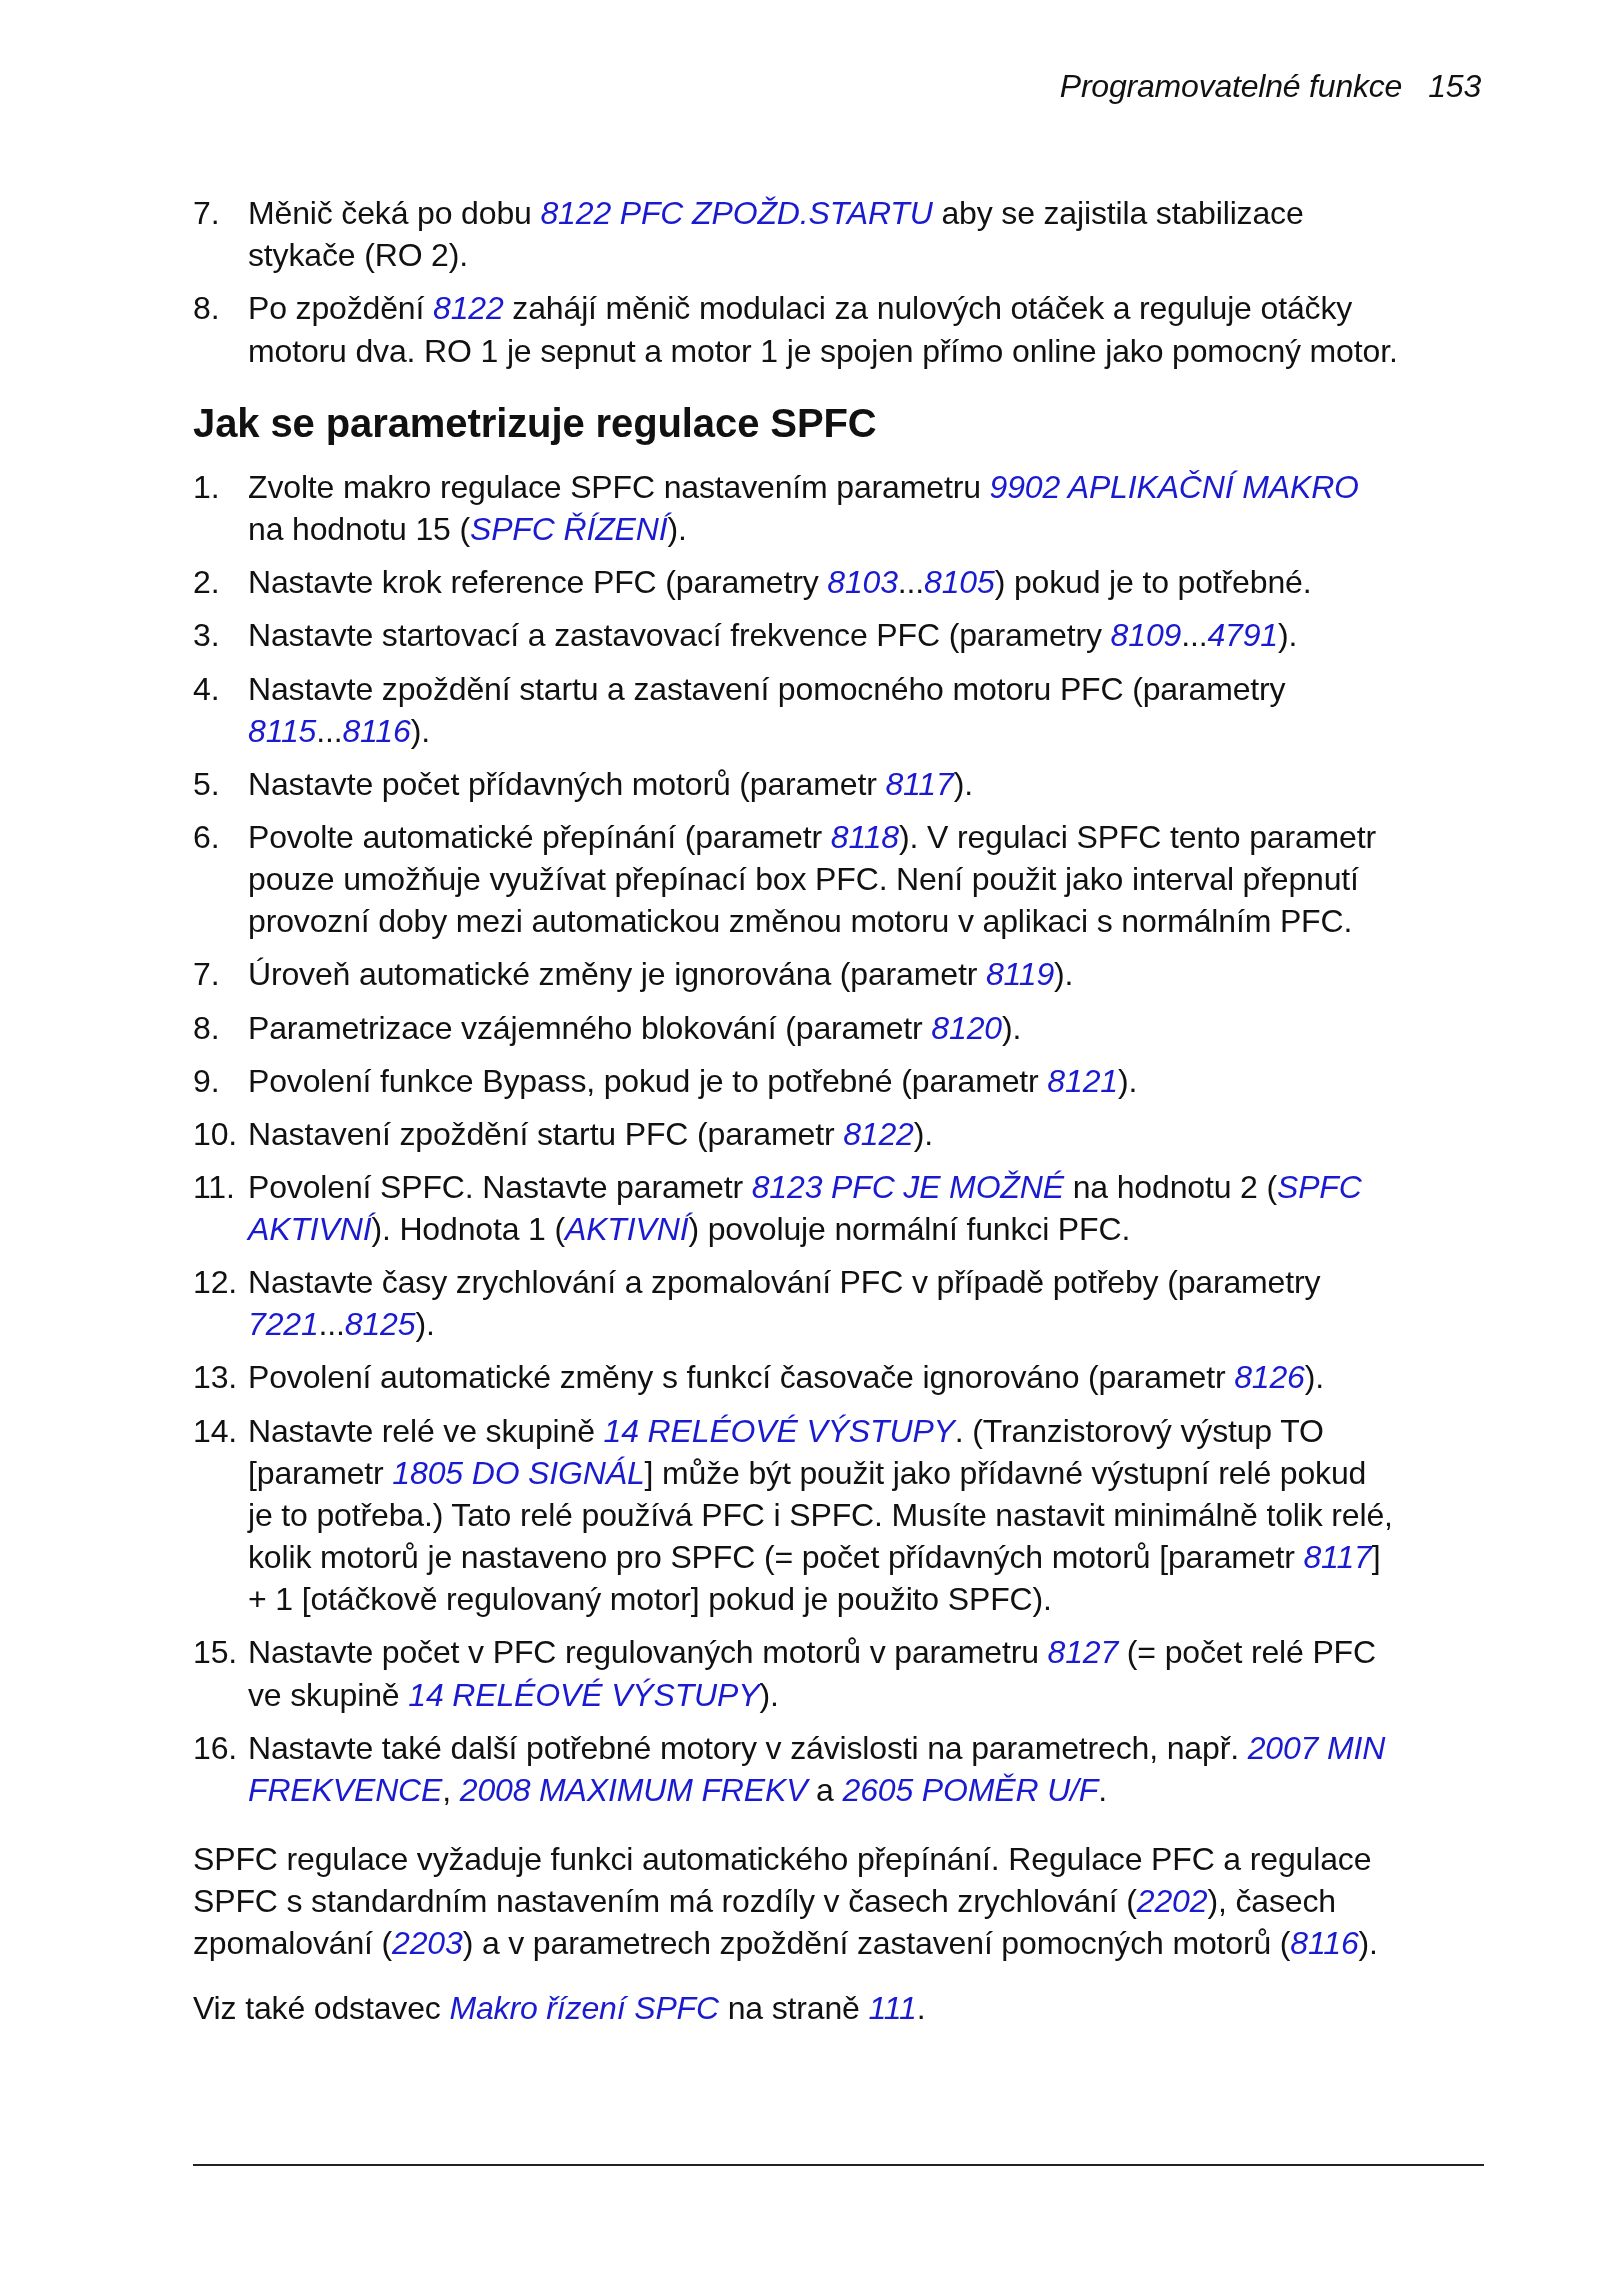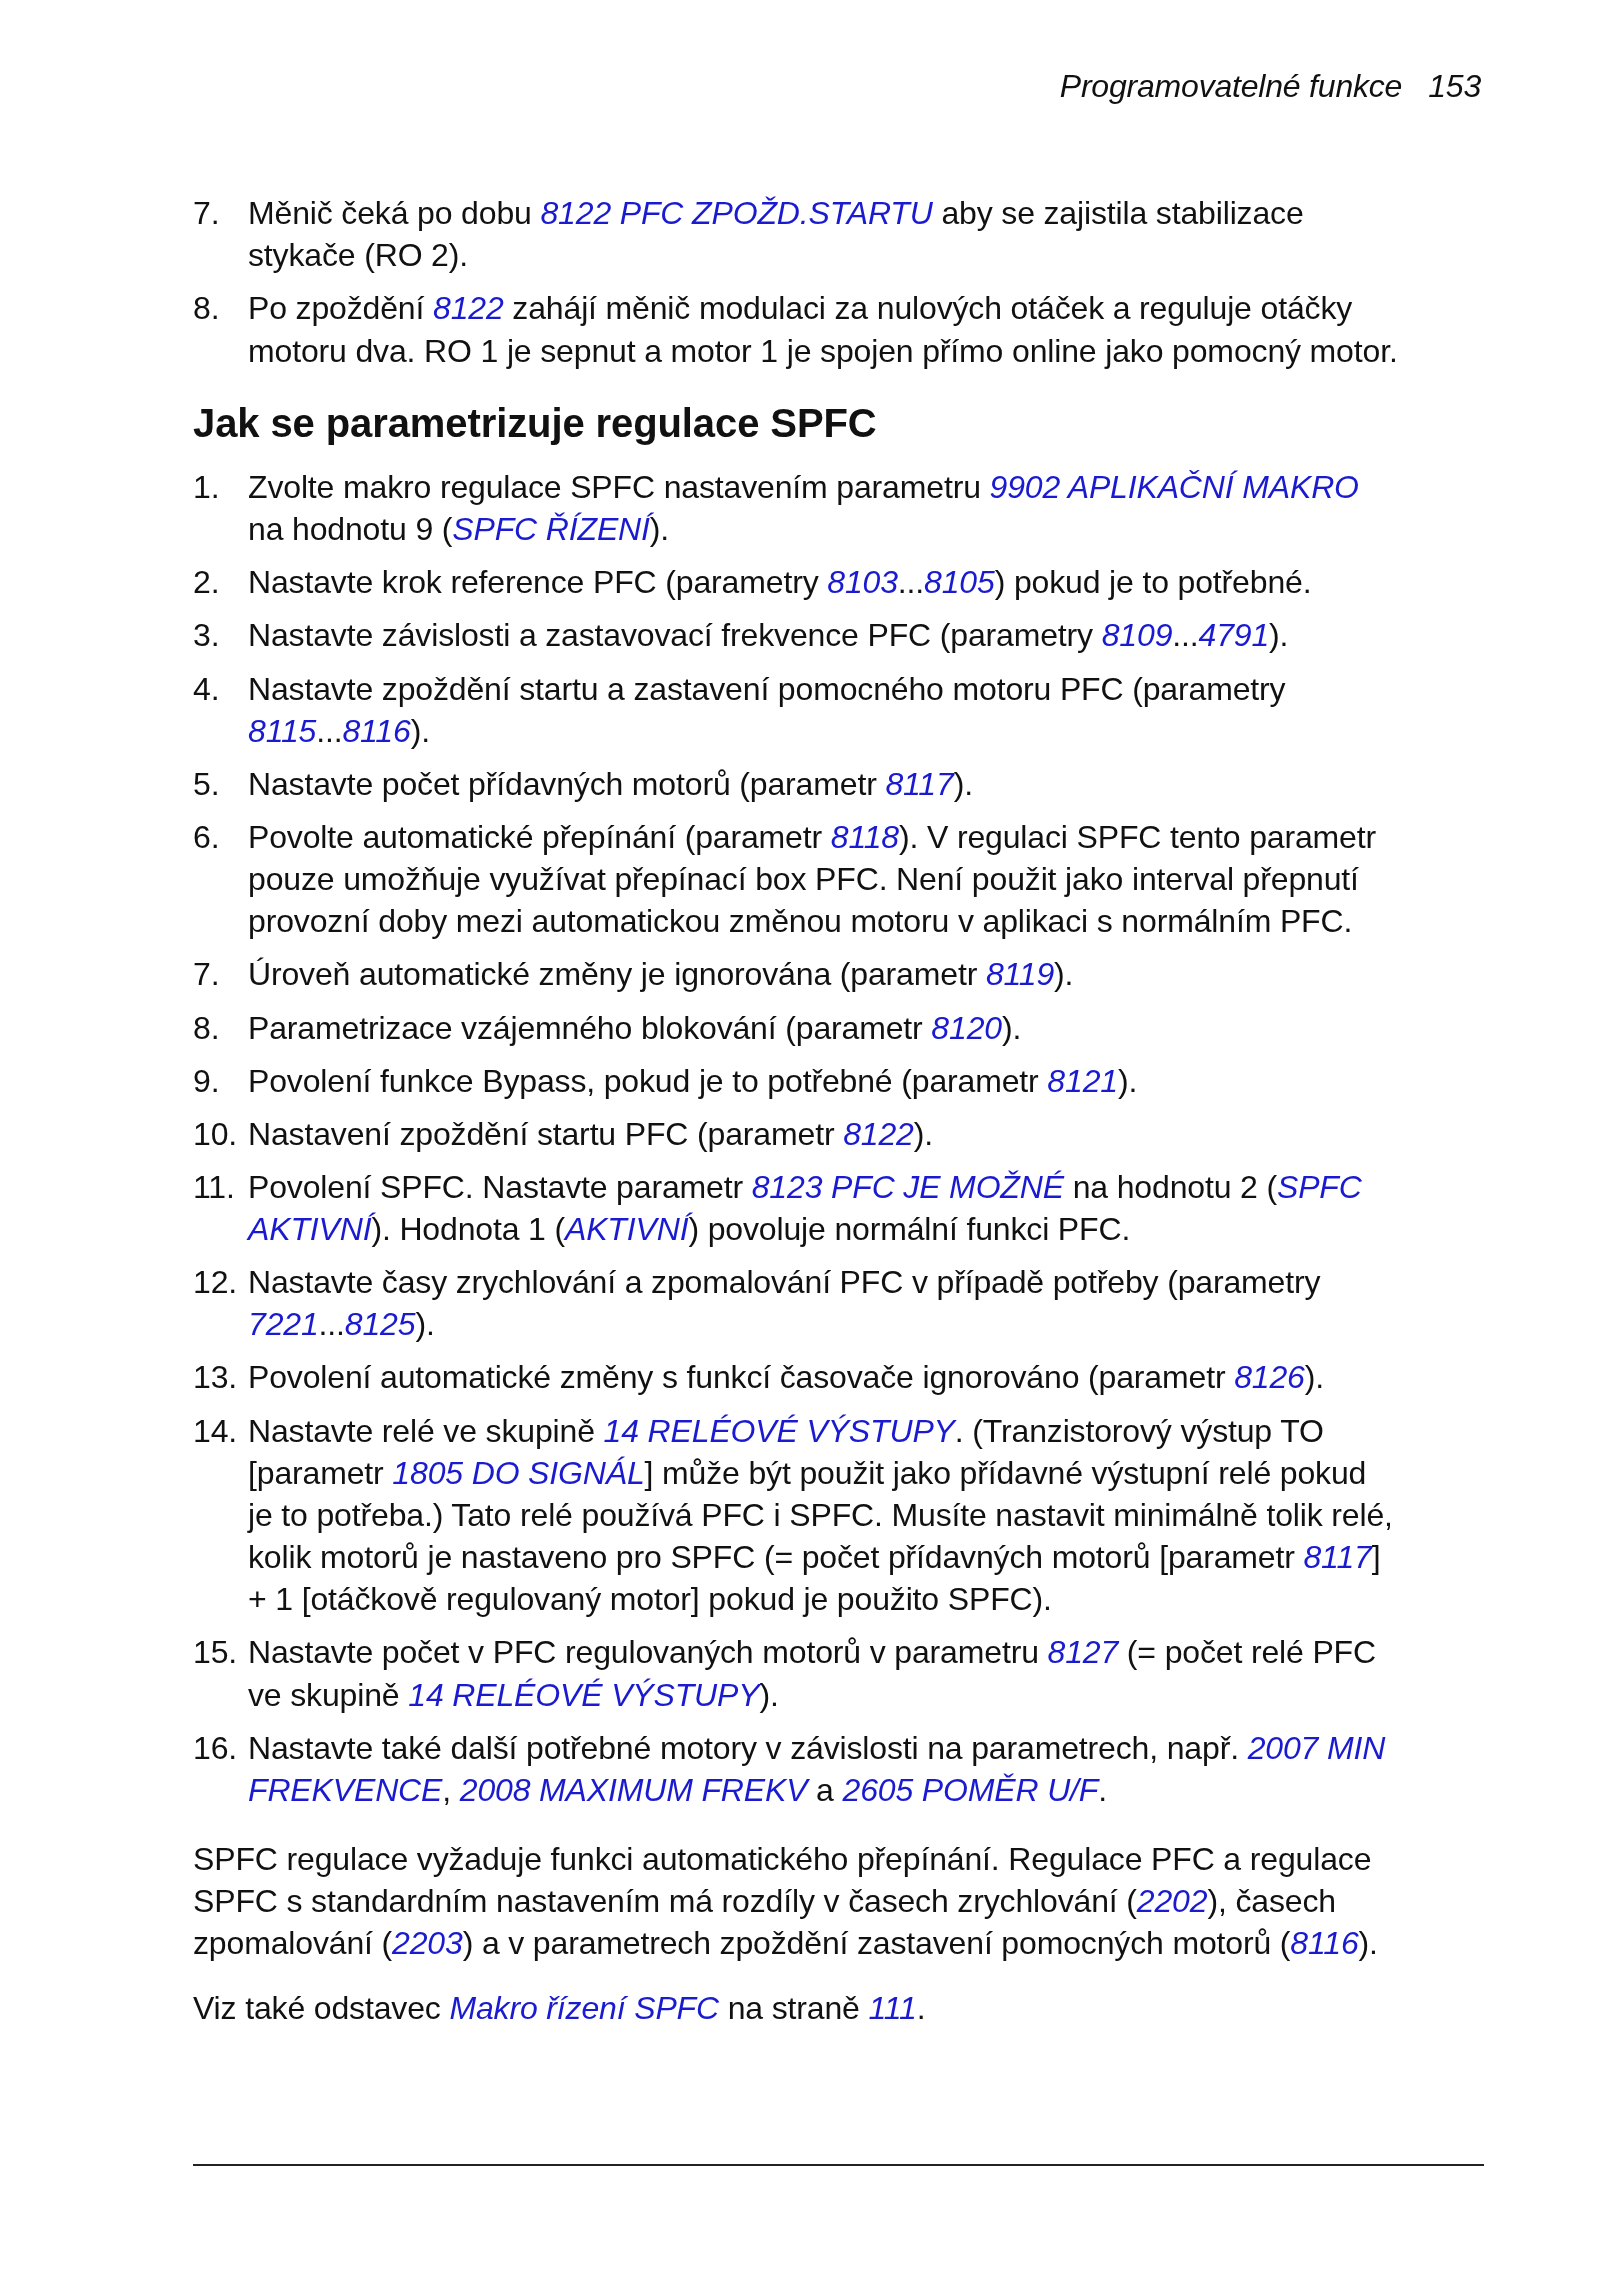--- a/index.html
+++ b/index.html
@@ -45,33 +45,33 @@
       <div class="line" style="top: 329.5px;">
         <span class="txt"><span>motoru dva. RO 1 je sepnut a motor 1 je spojen přímo online jako pomocný motor.</span></span>
       </div>
     </div>
     <div>
       <div class="line" style="top: 466px;">
         <span class="num">1.</span>
         <span class="txt"><span>Zvolte makro regulace SPFC nastavením parametru </span><span class="link">9902 APLIKAČNÍ MAKRO</span></span>
       </div>
       <div class="line" style="top: 508.2px;">
-        <span class="txt"><span>na hodnotu 9 (</span><span class="link">SPFC ŘÍZENÍ</span><span>).</span></span>
+        <span class="txt"><span>na hodnotu 15 (</span><span class="link">SPFC ŘÍZENÍ</span><span>).</span></span>
       </div>
     </div>
     <div>
       <div class="line" style="top: 561.3px;">
         <span class="num">2.</span>
         <span class="txt"><span>Nastavte krok reference PFC (parametry </span><span class="link">8103</span><span>...</span><span class="link">8105</span><span>) pokud je to potřebné.</span></span>
       </div>
     </div>
     <div>
       <div class="line" style="top: 614.4px;">
         <span class="num">3.</span>
-        <span class="txt"><span>Nastavte závislosti a zastavovací frekvence PFC (parametry </span><span class="link">8109</span><span>...</span><span class="link">4791</span><span>).</span></span>
+        <span class="txt"><span>Nastavte startovací a zastavovací frekvence PFC (parametry </span><span class="link">8109</span><span>...</span><span class="link">4791</span><span>).</span></span>
       </div>
     </div>
     <div>
       <div class="line" style="top: 667.5px;">
         <span class="num">4.</span>
         <span class="txt"><span>Nastavte zpoždění startu a zastavení pomocného motoru PFC (parametry</span></span>
       </div>
       <div class="line" style="top: 709.7px;">
         <span class="txt"><span class="link">8115</span><span>...</span><span class="link">8116</span><span>).</span></span>
       </div>

